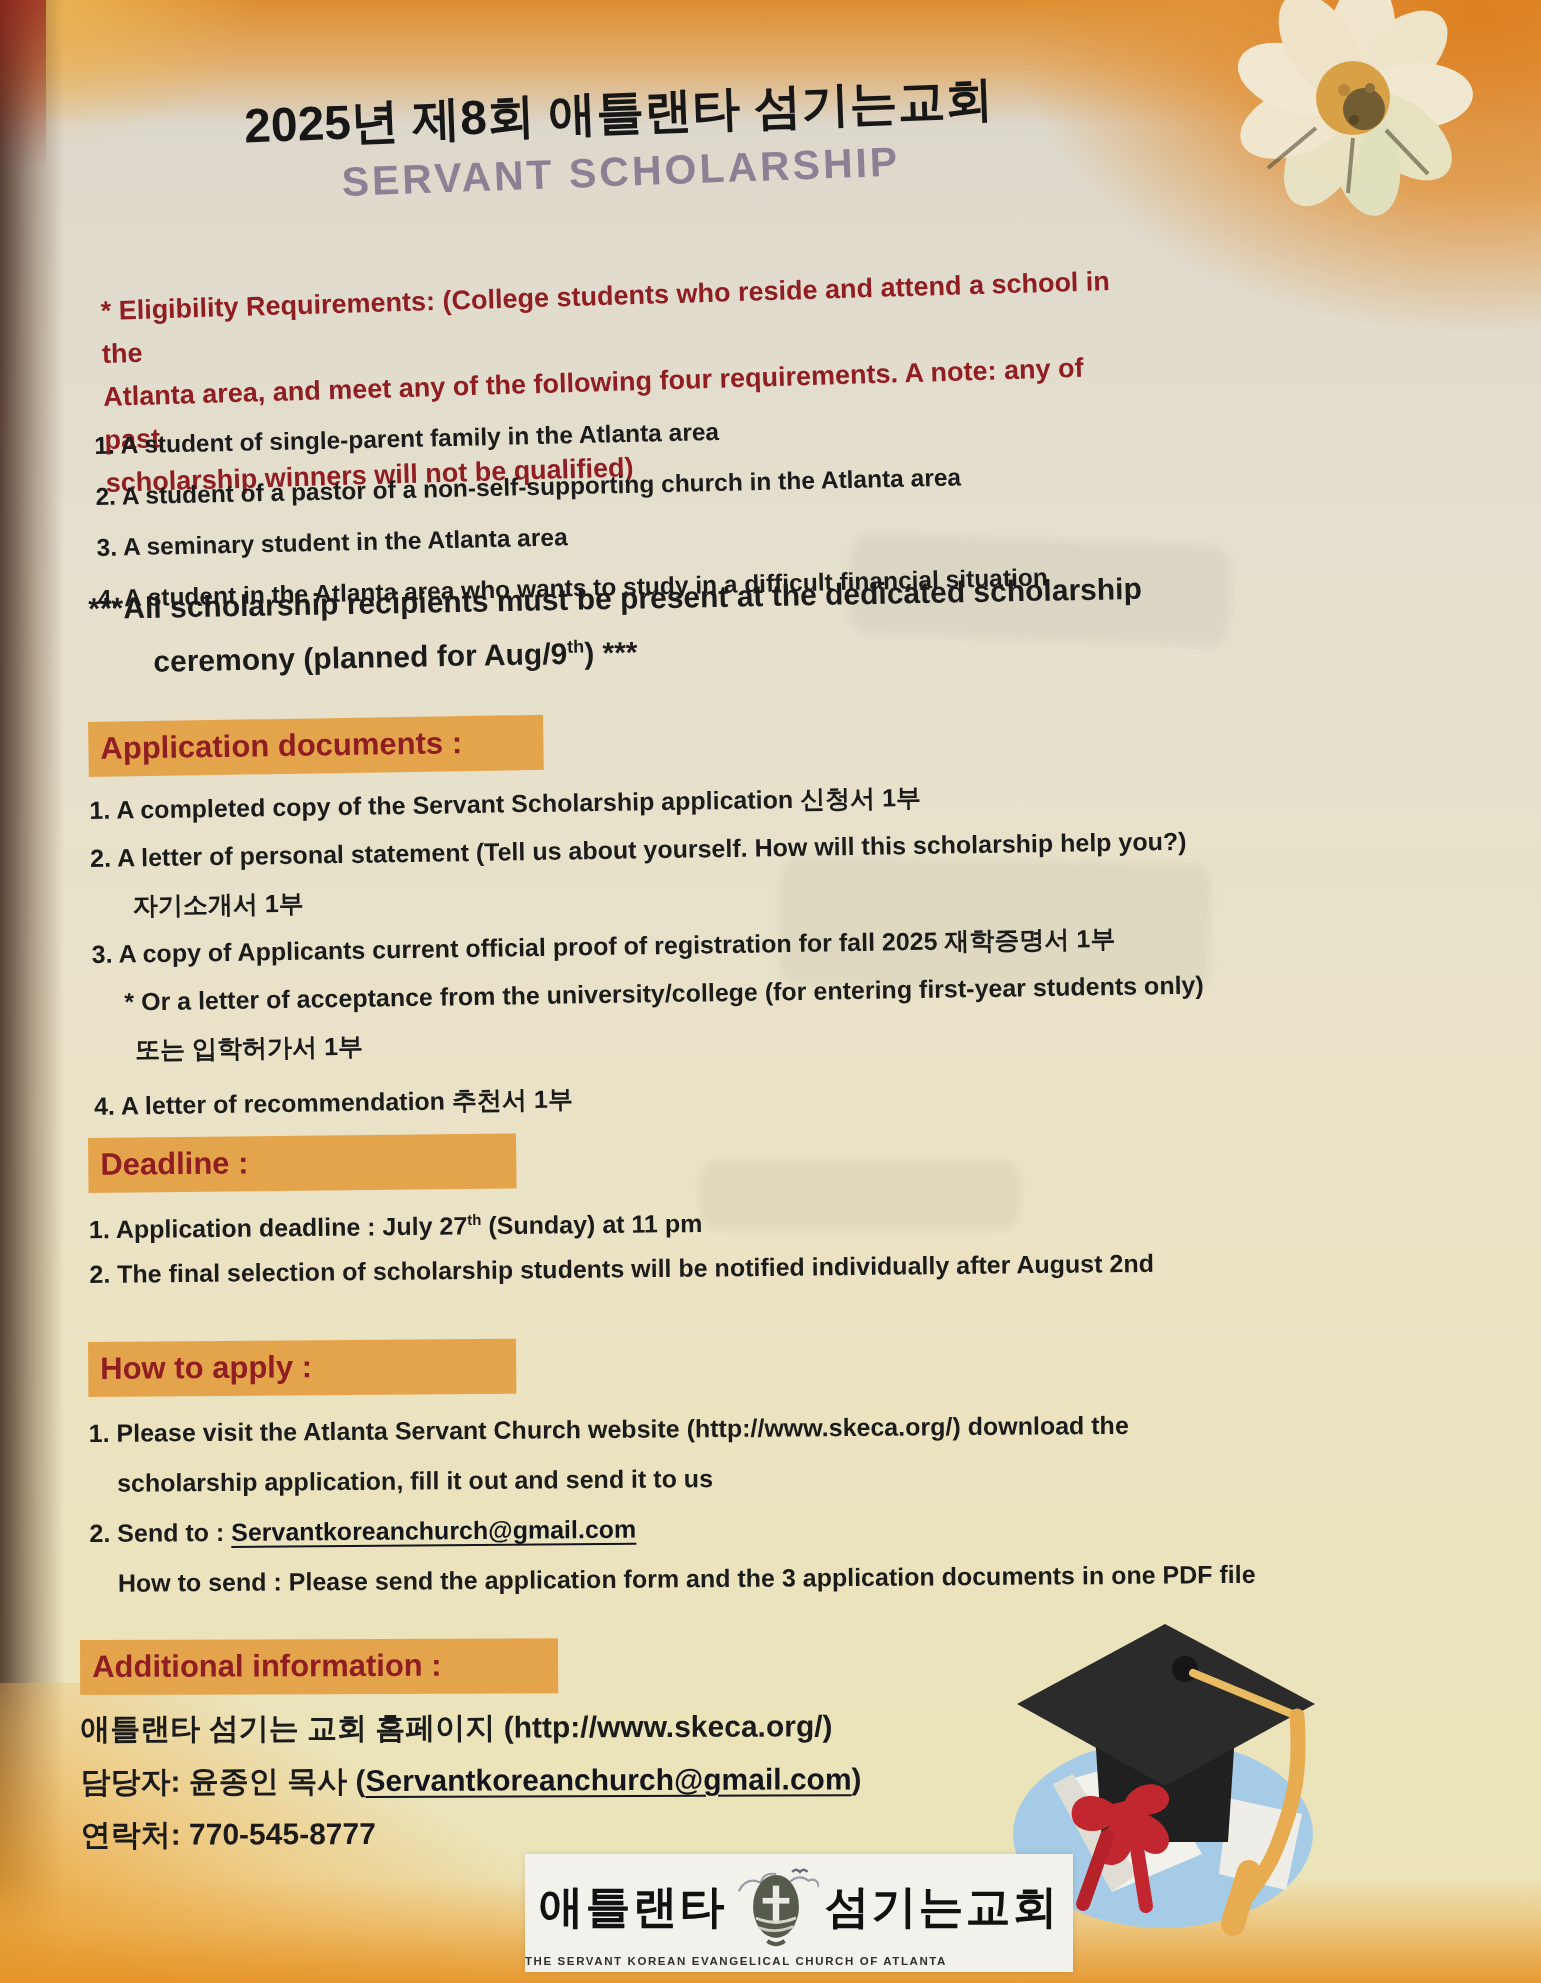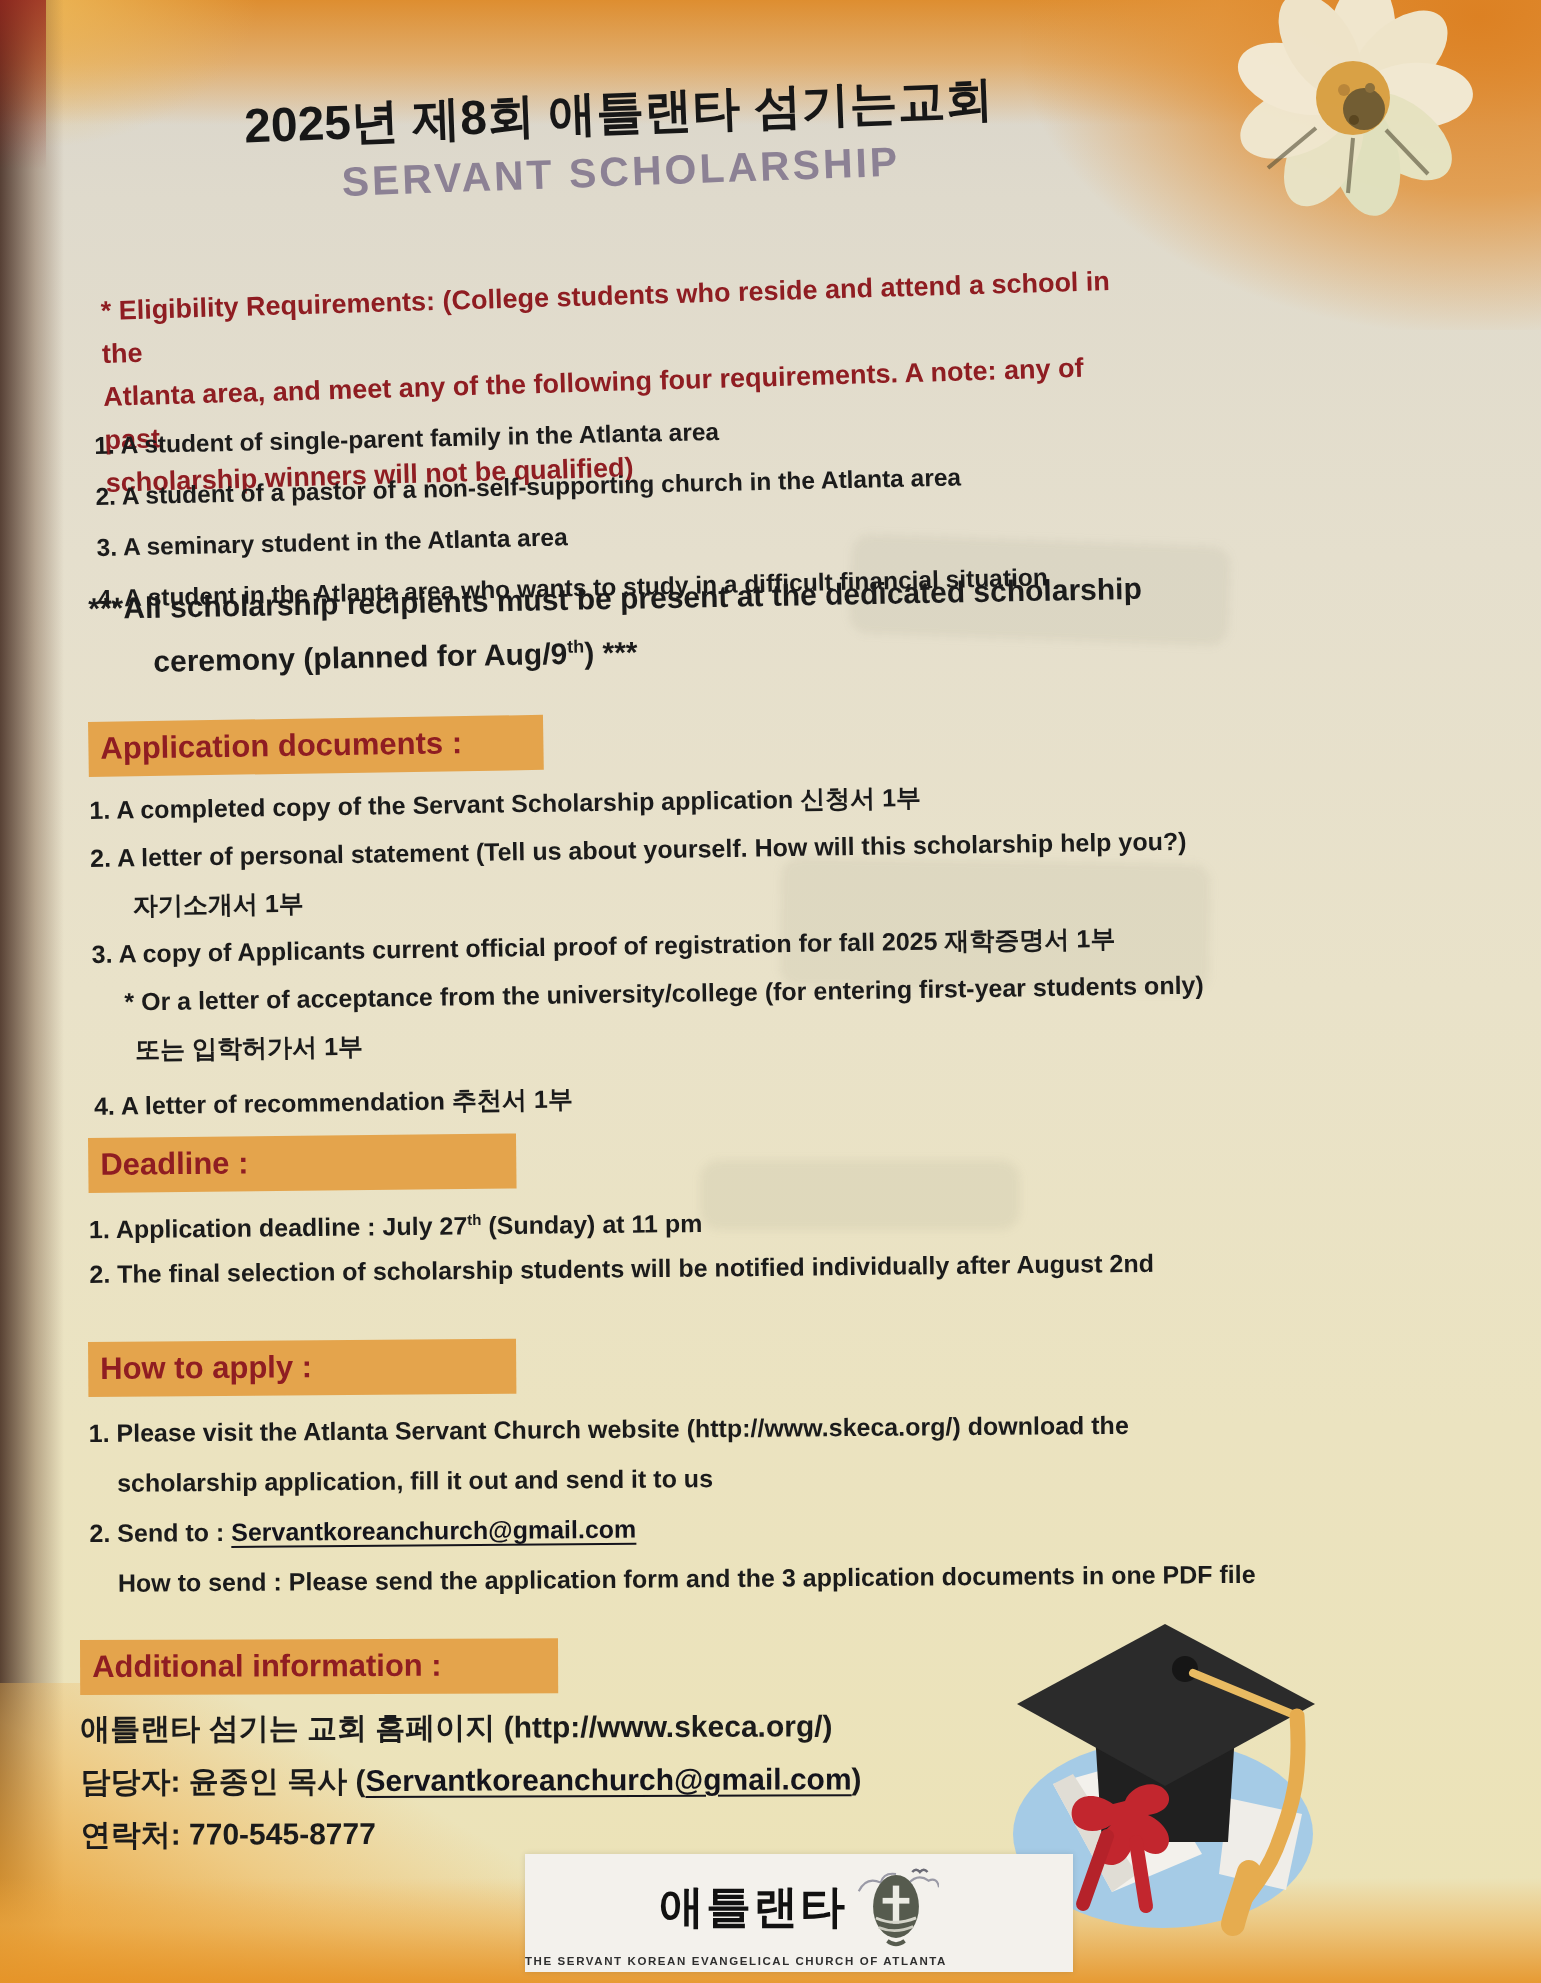--- a/index.html
+++ b/index.html
@@ -202,16 +202,17 @@
       <path d="M62,12 q4,-5 8,0 q4,-5 8,0" stroke="#6b6b76" fill="none" stroke-width="2.5"></path>
       <ellipse cx="45" cy="48" rx="24" ry="33" fill="#565b4e"></ellipse>
       <rect x="41.5" y="26" width="7" height="40" fill="#ececе4"></rect>
       <rect x="41.5" y="26" width="7" height="40" fill="#ecece4"></rect>
       <rect x="31" y="39" width="28" height="6" fill="#ecece4"></rect>
       <path d="M24,60 q20,9 42,0" stroke="#d6d6cb" stroke-width="3" fill="none"></path>
       <path d="M27,70 q17,7 36,-1" stroke="#cccf c2" stroke-width="3" fill="none"></path>
       <path d="M27,70 q17,7 36,-1" stroke="#ccccc0" stroke-width="3" fill="none"></path>
       <path d="M36,84 q9,7 18,0" stroke="#565b4e" stroke-width="4" fill="none"></path>
     </svg>
+    <span class="logo-ko">섬기는교회</span>
     <div class="logo-caption">THE SERVANT KOREAN EVANGELICAL CHURCH OF ATLANTA</div>
   </div>
 
 </div>
 
 </body></html>

